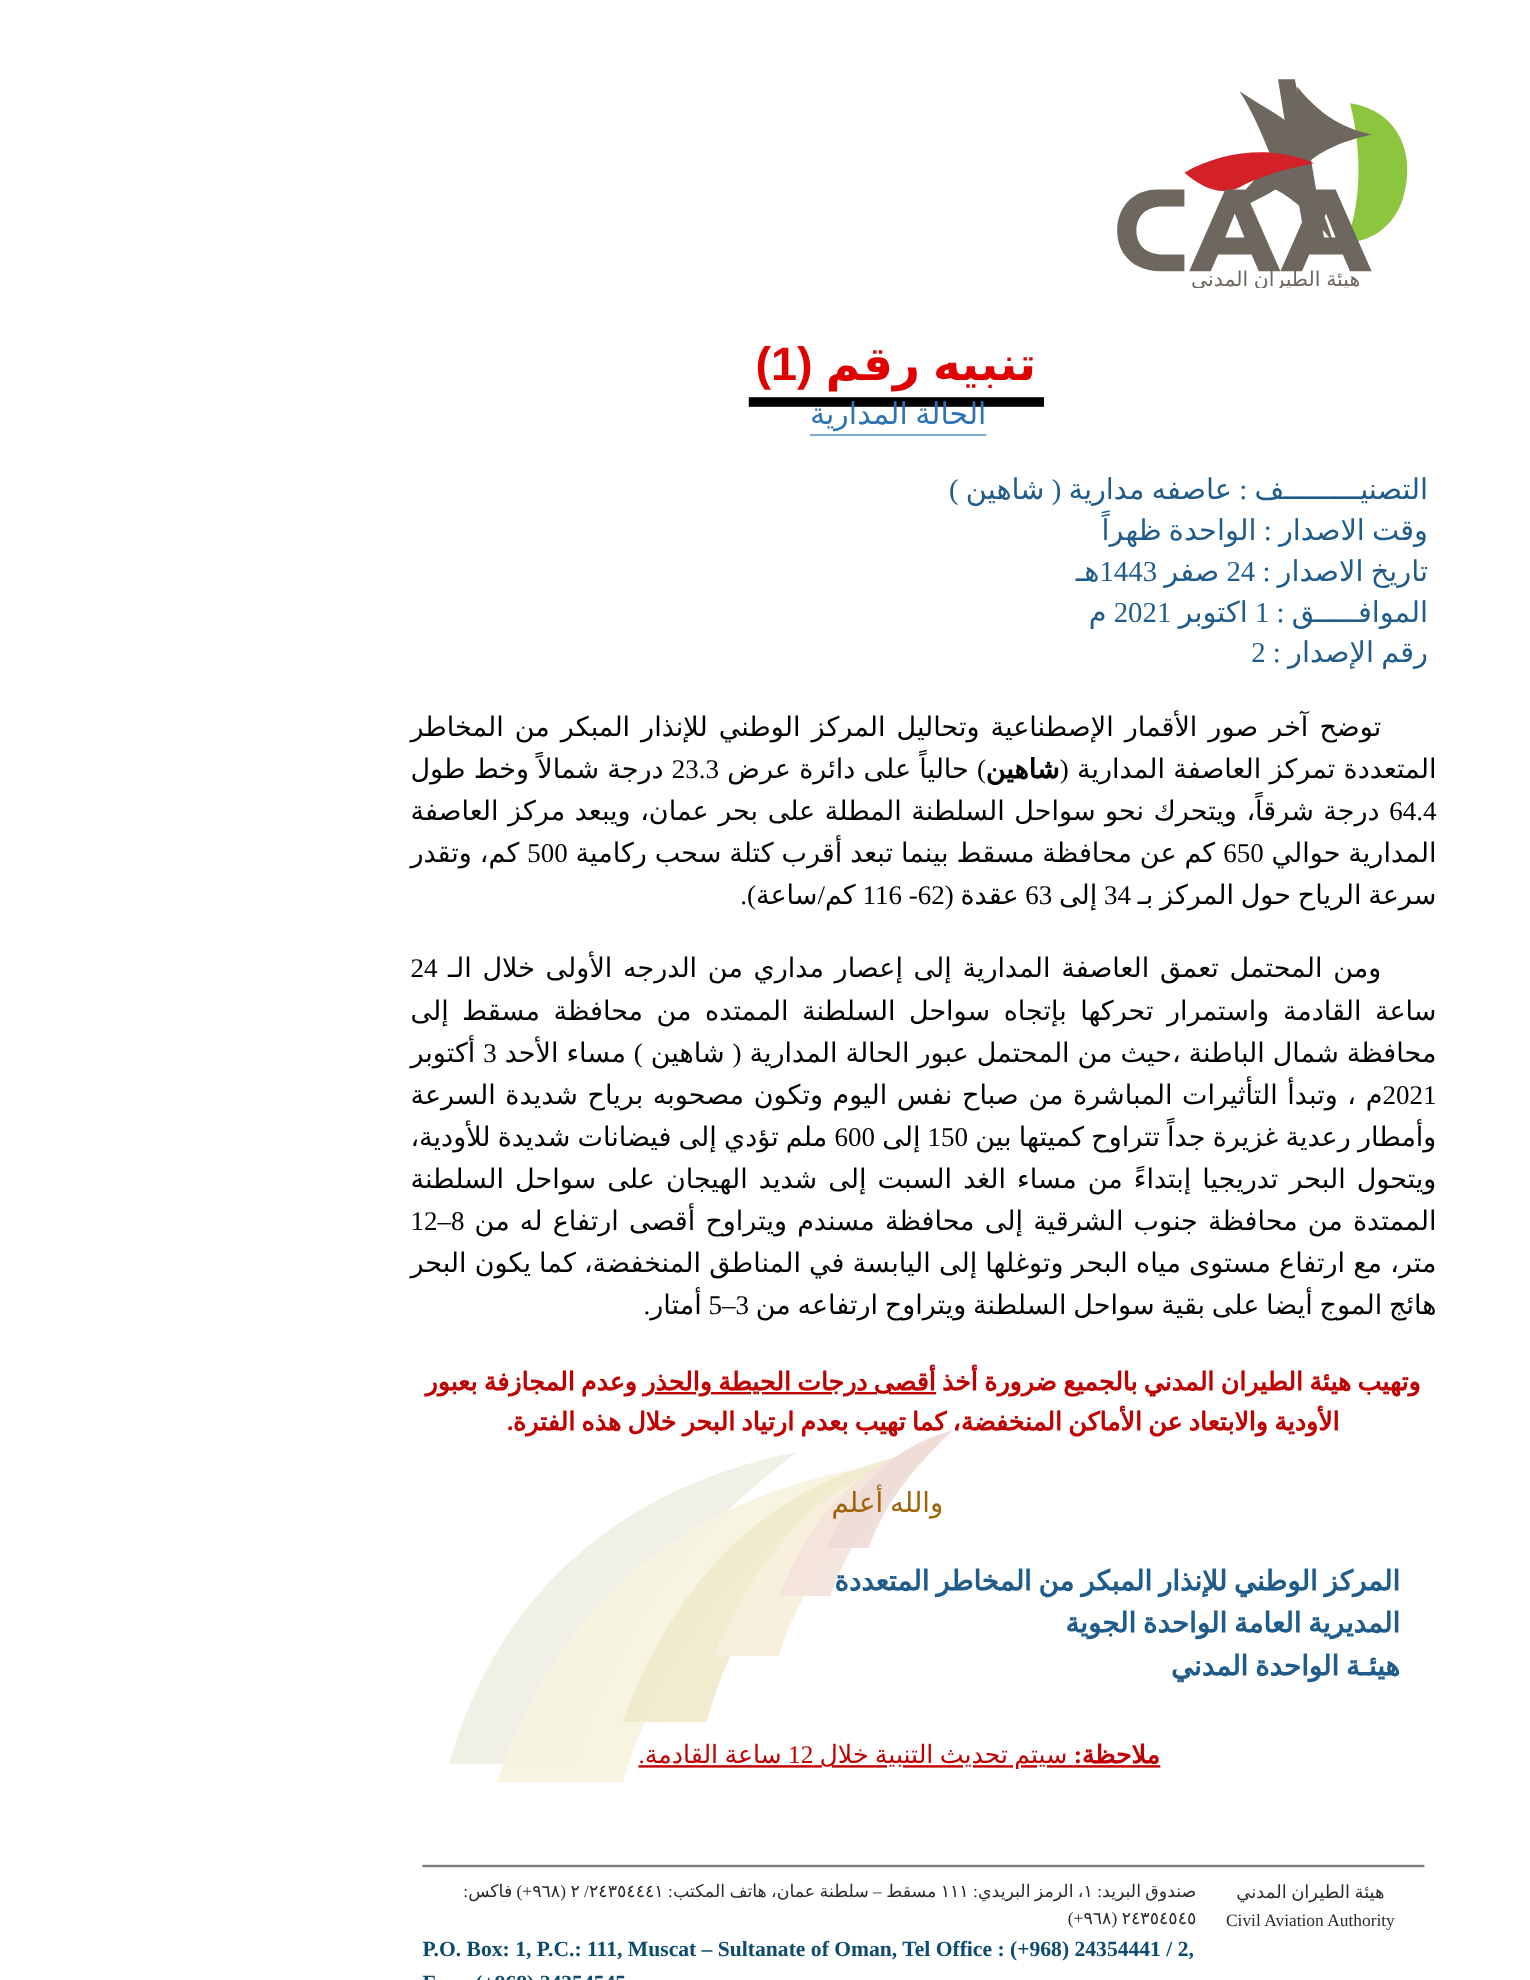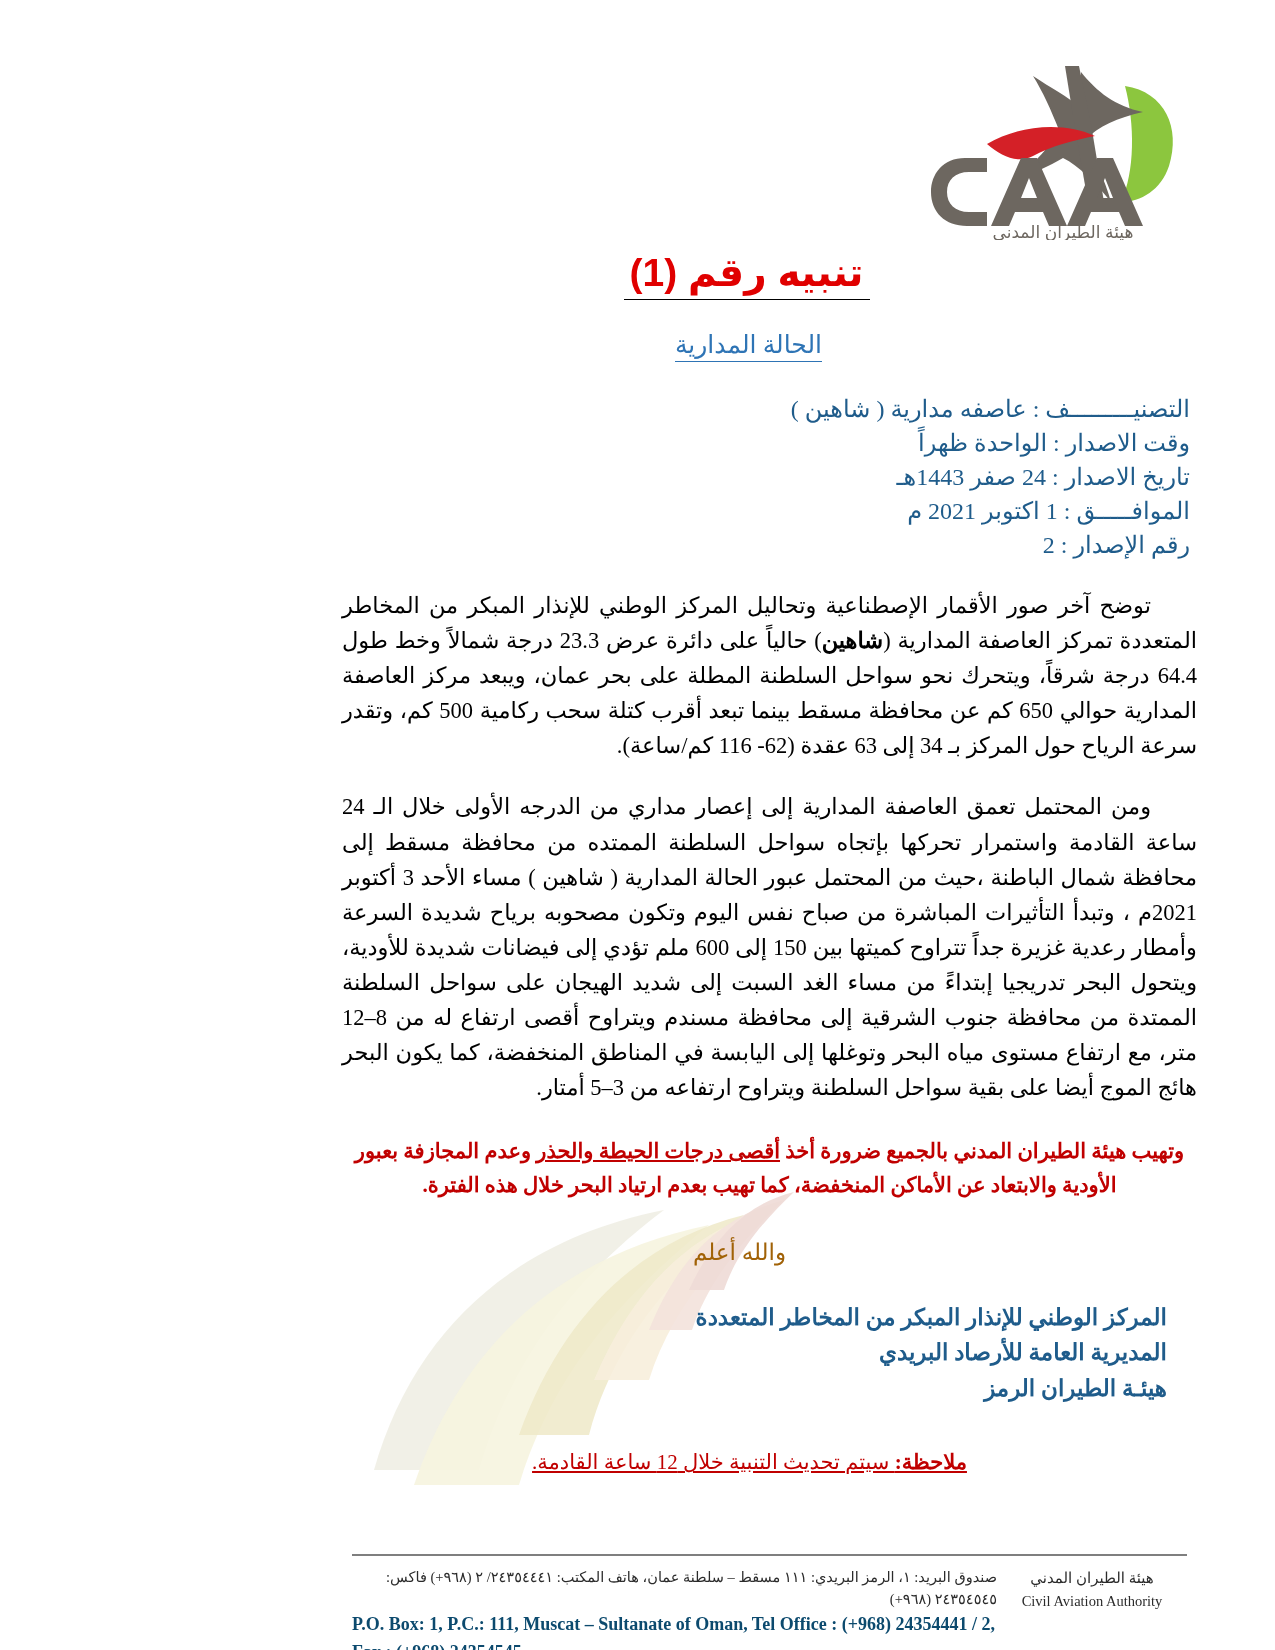--- a/index.html
+++ b/index.html
@@ -50,25 +50,26 @@
     right:0;
     text-align:center;
     z-index:3;
   }
   .title-main span{
     display:inline-block;
     color:#e00000;
     font-weight:bold;
     font-size:39px;
     line-height:1.1;
-    border-bottom:1px solid #000000;
+    border-bottom:8px solid #000000;
     padding:0 6px 4px 6px;
     font-family:"Liberation Sans","DejaVu Sans",sans-serif;
     letter-spacing:0px;
     margin-right:46px;
+    margin-top:32px;
   }
   .title-sub{
     position:absolute;
     top:330px;
     left:0;
     right:0;
     text-align:center;
     z-index:3;
   }
   .title-sub span{
@@ -283,22 +284,22 @@
     <p class="para p1"><span>توضح آخر صور الأقمار الإصطناعية وتحاليل المركز الوطني للإنذار المبكر من المخاطر المتعددة تمركز العاصفة المدارية (</span><b>شاهين</b><span>) حالياً على دائرة عرض 23.3 درجة شمالاً وخط طول 64.4 درجة شرقاً، ويتحرك نحو سواحل السلطنة المطلة على بحر عمان، ويبعد مركز العاصفة المدارية حوالي 650 كم عن محافظة مسقط بينما تبعد أقرب كتلة سحب ركامية 500 كم، وتقدر سرعة الرياح حول المركز بـ 34 إلى 63 عقدة (62- 116 كم/ساعة).</span></p>
 
     <p class="para p2">ومن المحتمل تعمق العاصفة المدارية إلى إعصار مداري من الدرجه الأولى خلال الـ 24 ساعة القادمة واستمرار تحركها بإتجاه سواحل السلطنة الممتده من محافظة مسقط إلى محافظة شمال الباطنة ،حيث من المحتمل عبور الحالة المدارية ( شاهين ) مساء الأحد 3 أكتوبر 2021م ، وتبدأ التأثيرات المباشرة من صباح نفس اليوم وتكون مصحوبه برياح شديدة السرعة وأمطار رعدية غزيرة جداً تتراوح كميتها بين 150 إلى 600 ملم تؤدي إلى فيضانات شديدة للأودية، ويتحول البحر تدريجيا إبتداءً من مساء الغد السبت إلى شديد الهيجان على سواحل السلطنة الممتدة من محافظة جنوب الشرقية إلى محافظة مسندم ويتراوح أقصى ارتفاع له من 8–12 متر، مع ارتفاع مستوى مياه البحر وتوغلها إلى اليابسة في المناطق المنخفضة، كما يكون البحر هائج الموج أيضا على بقية سواحل السلطنة ويتراوح ارتفاعه من 3–5 أمتار.</p>
 
     <p class="warn"><span>وتهيب هيئة الطيران المدني بالجميع ضرورة أخذ </span><u>أقصى درجات الحيطة والحذر</u><span> وعدم المجازفة بعبور الأودية والابتعاد عن الأماكن المنخفضة، كما تهيب بعدم ارتياد البحر خلال هذه الفترة.</span></p>
 
     <p class="blessing">والله أعلم</p>
 
     <div class="signature">
       <div>المركز الوطني للإنذار المبكر من المخاطر المتعددة</div>
-      <div>المديرية العامة للأرصاد البريدي</div>
-      <div>هيئـة الطيران الرمز</div>
+      <div>المديرية العامة الواحدة الجوية</div>
+      <div>هيئـة الواحدة المدني</div>
     </div>
 
     <p class="note"><span class="note-lbl">ملاحظة:</span><span class="note-txt"> سيتم تحديث التنبية خلال 12 ساعة القادمة.</span></p>
   </div>
 
   <div class="footer">
     <div class="footer-rule"></div>
     <div class="footer-inner">
       <div class="footer-col">
         <div class="footer-ar">صندوق البريد: ١، الرمز البريدي: ١١١ مسقط – سلطنة عمان، هاتف المكتب: ٢٤٣٥٤٤٤١/ ٢ (٩٦٨+)  فاكس: ٢٤٣٥٤٥٤٥ (٩٦٨+)</div>

